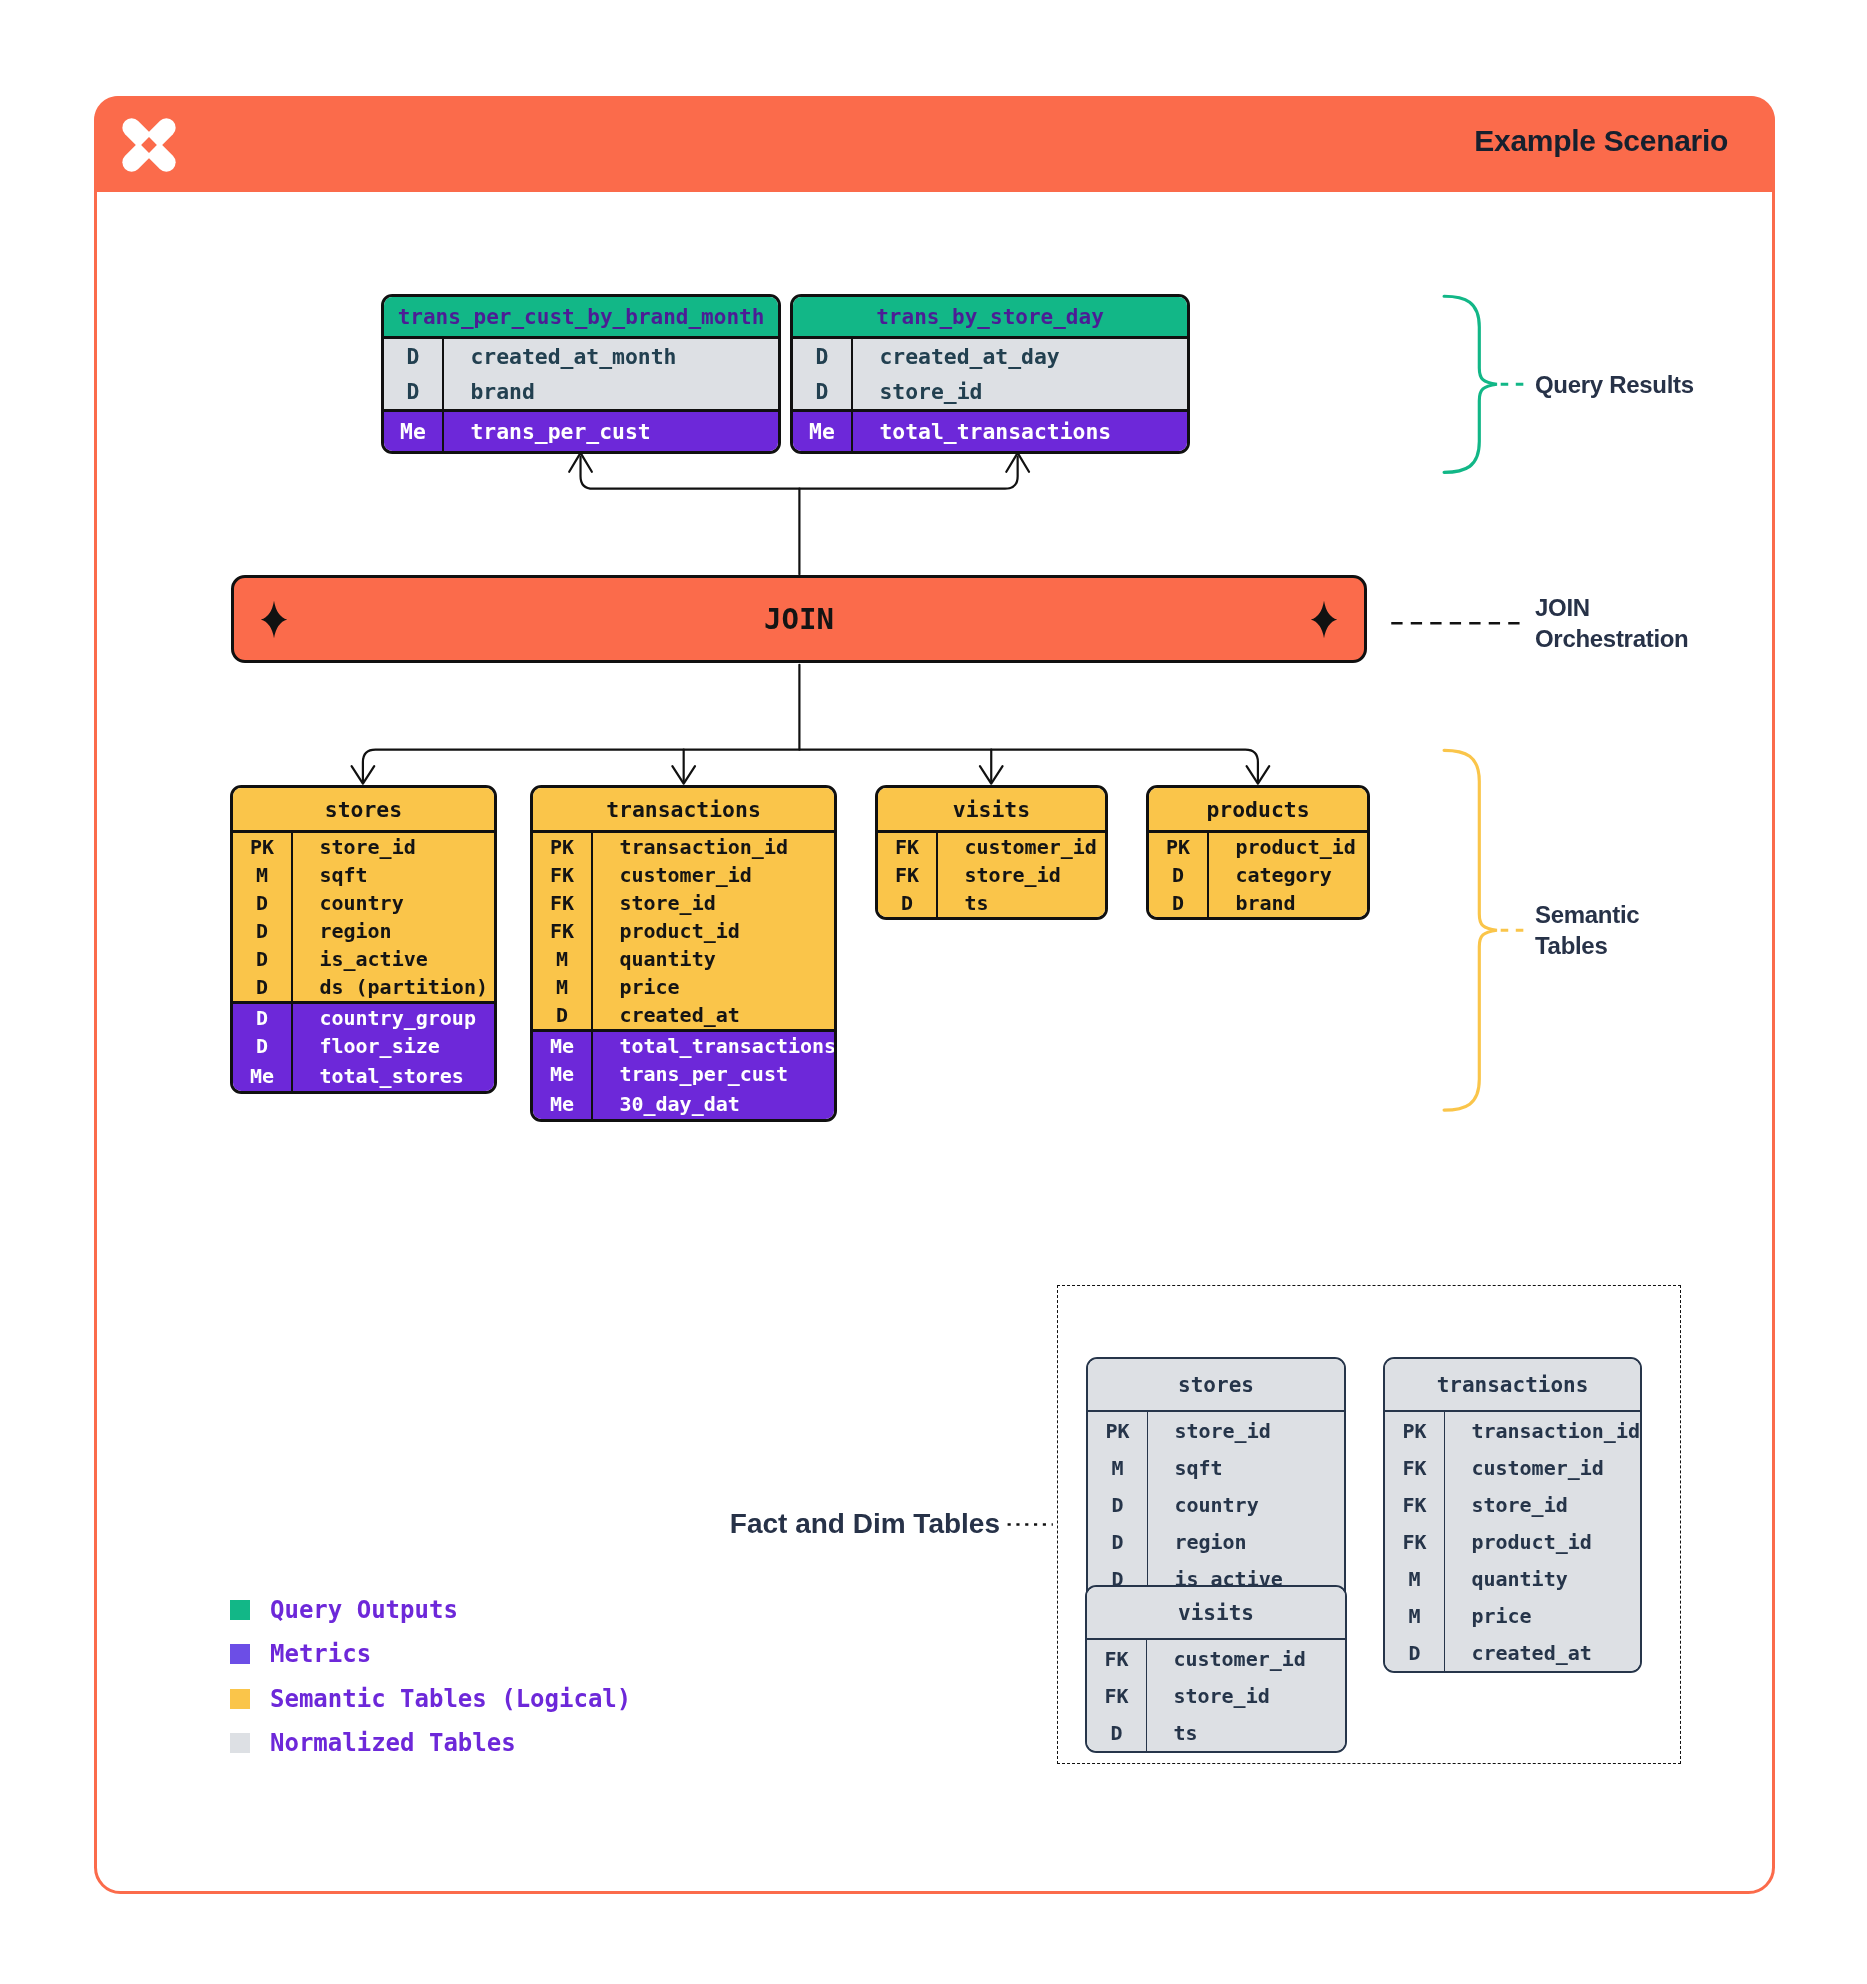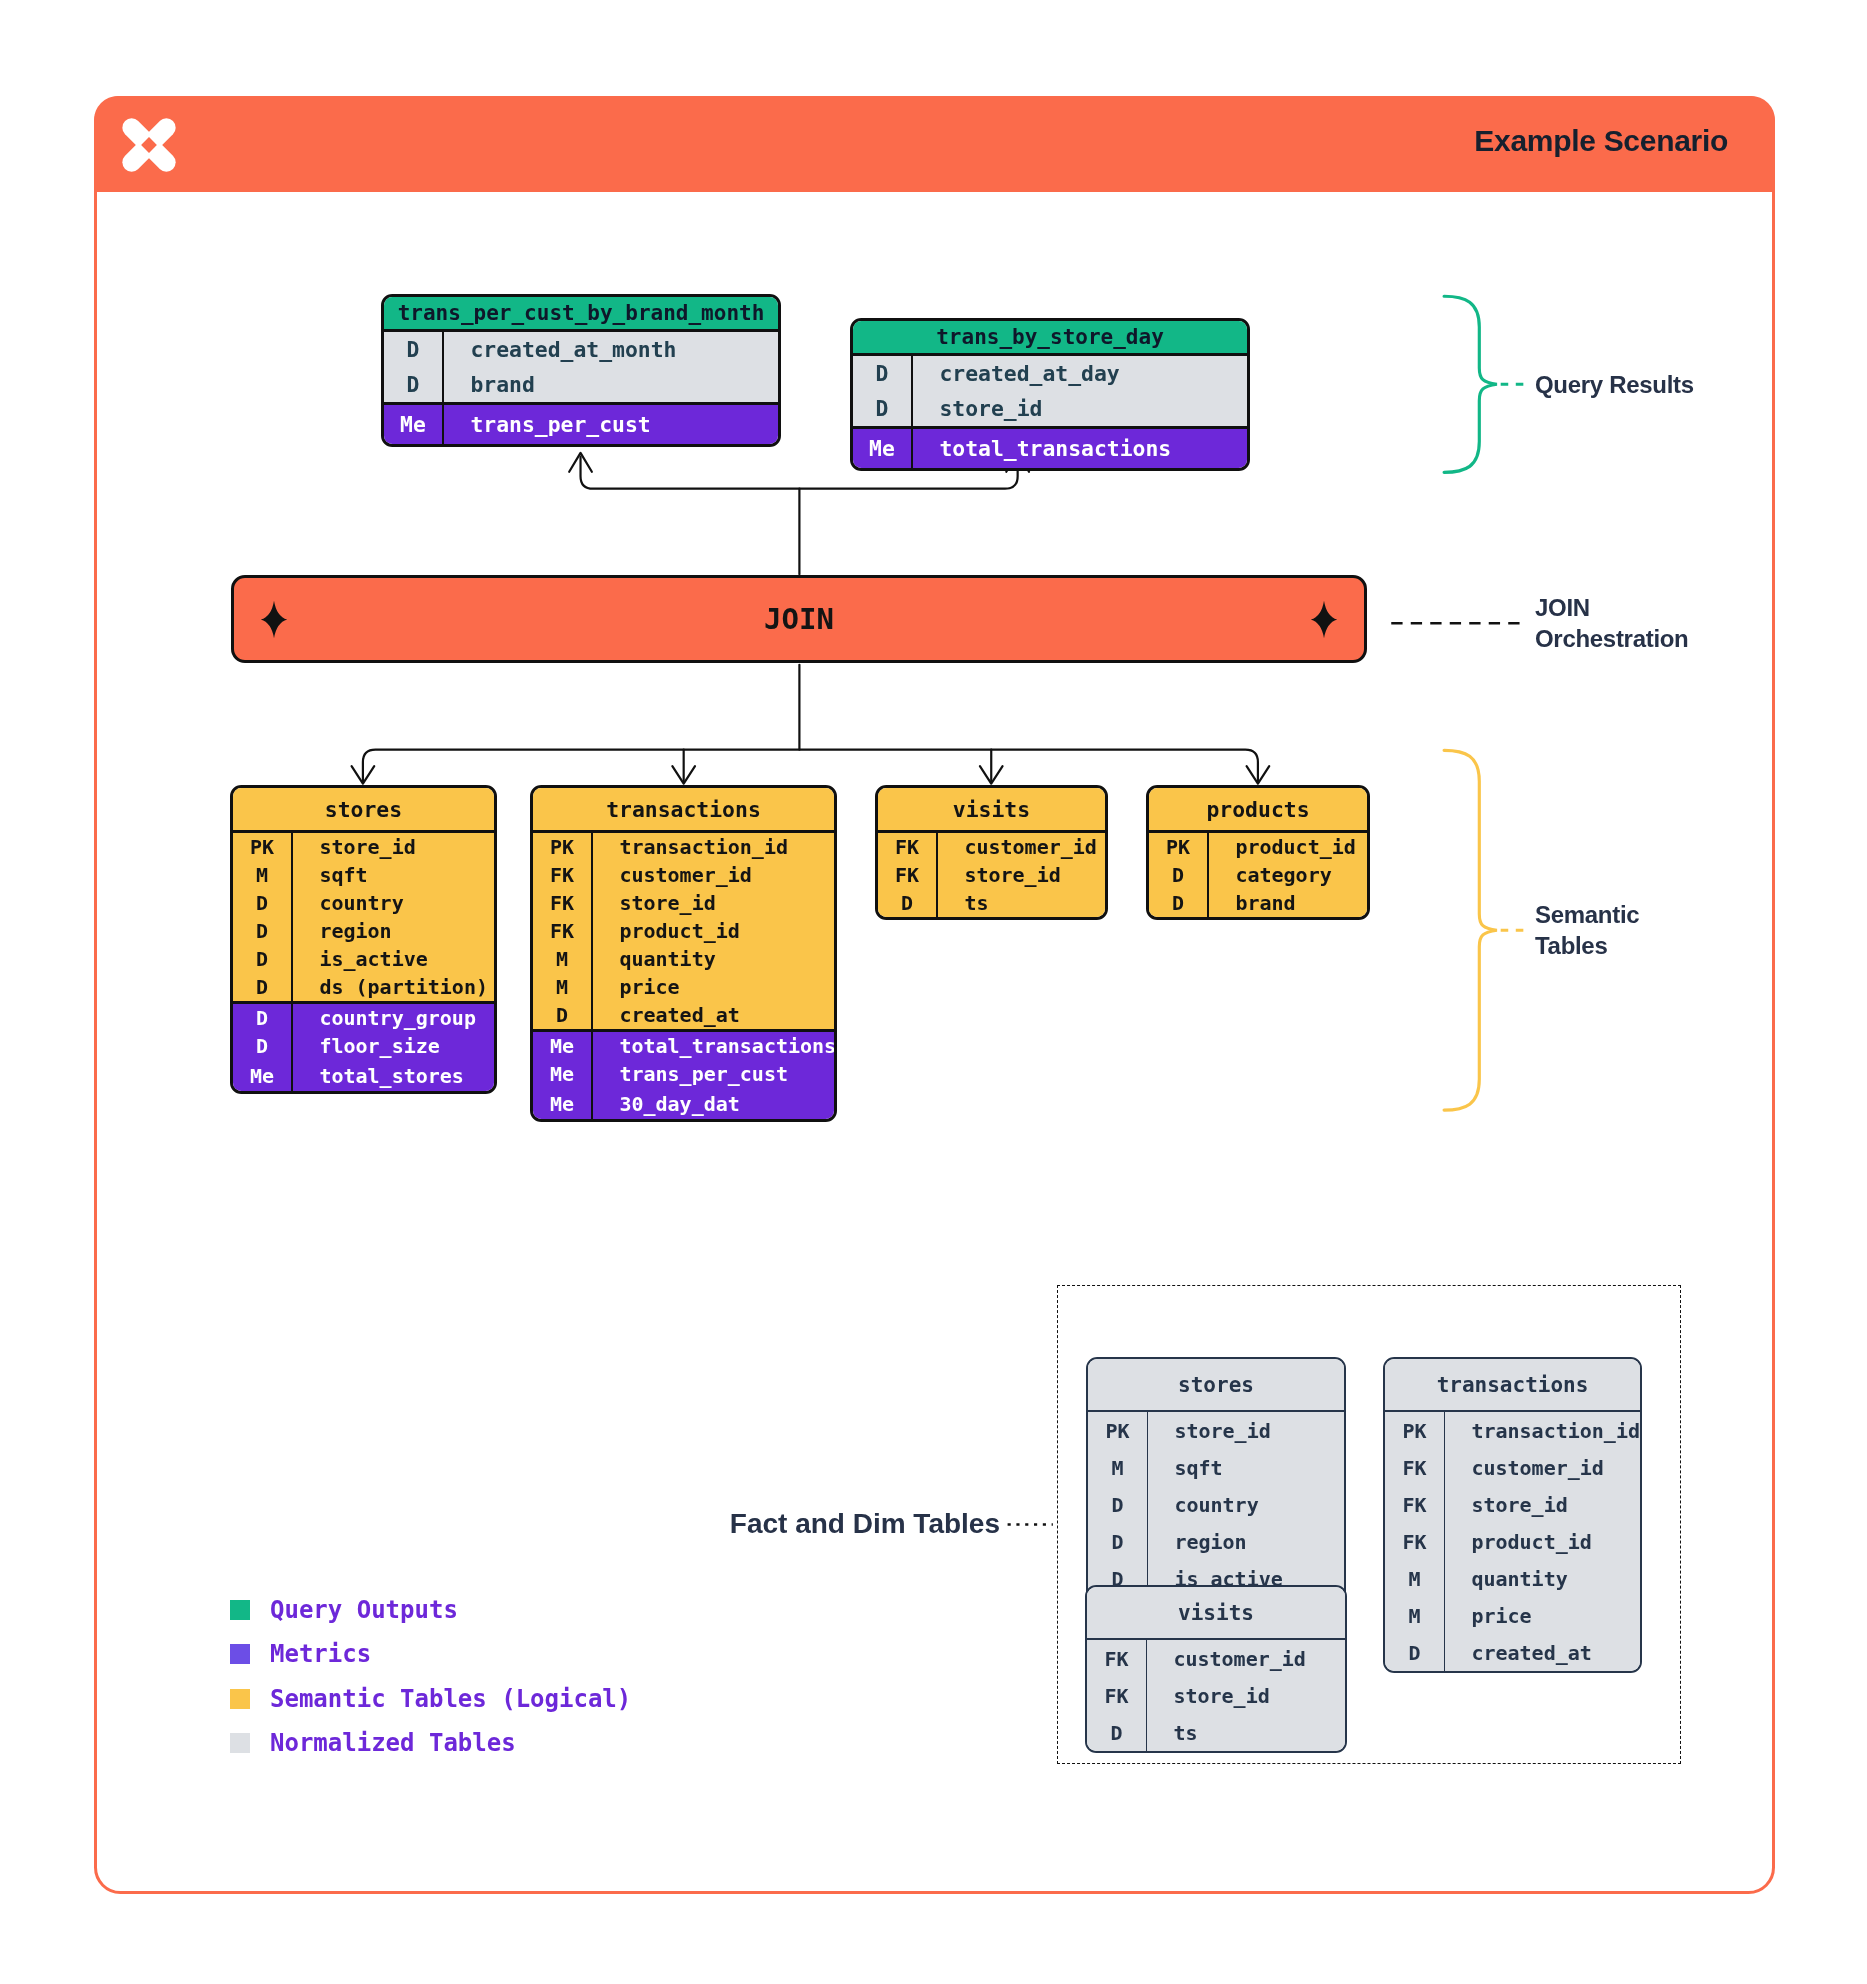--- a/index.html
+++ b/index.html
@@ -21,21 +21,21 @@
            border-bottom:3.1px solid #101010; }
   .trow { display:flex; align-items:stretch; font-weight:bold; }
   .tkey { width:60px; flex:0 0 60px; display:flex; align-items:center; justify-content:center;
           border-right:2.5px solid #101010; }
   .tfield { flex:1; display:flex; align-items:center; padding-left:26.4px; }
   .trow.dim + .trow.metric { border-top:3.1px solid #101010; }
   .trow.metric { background:#6d28d9; color:#ffffff; }
 
   
   .qt { width:400px; }
-  .qt .thead { height:35px; background:#12B787; color:#0f172a; font-size:21px; }
+  .qt .thead { height:42px; background:#12B787; color:#4c1d95; font-size:21px; }
   .qt .trow { height:35px; font-size:21.4px; }
   .qt .trow.metric { height:42px; }
   .qt .trow.dim { background:#DDE0E4; color:#224050; }
 
   
   .st .thead { height:45px; background:#FAC54A; color:#141414; font-size:21.4px; }
   .st .trow { height:28px; font-size:20px; }
   .st .trow.metric { height:30px; }
   .st .trow.dim { background:#FAC54A; color:#141414; }
 
@@ -126,21 +126,21 @@
         <div class="trow dim">
           <div class="tkey">D</div>
           <div class="tfield">brand</div>
         </div>
         <div class="trow metric">
           <div class="tkey">Me</div>
           <div class="tfield">trans_per_cust</div>
         </div>
       </div>
   </div>
-  <div class="tbl qt" style="left:850px; top:294px;margin-top:24px;">
+  <div class="tbl qt" style="left:790px; top:294px;">
     <div class="thead">trans_by_store_day</div>
     <div>
         <div class="trow dim">
           <div class="tkey">D</div>
           <div class="tfield">created_at_day</div>
         </div>
         <div class="trow dim">
           <div class="tkey">D</div>
           <div class="tfield">store_id</div>
         </div>

